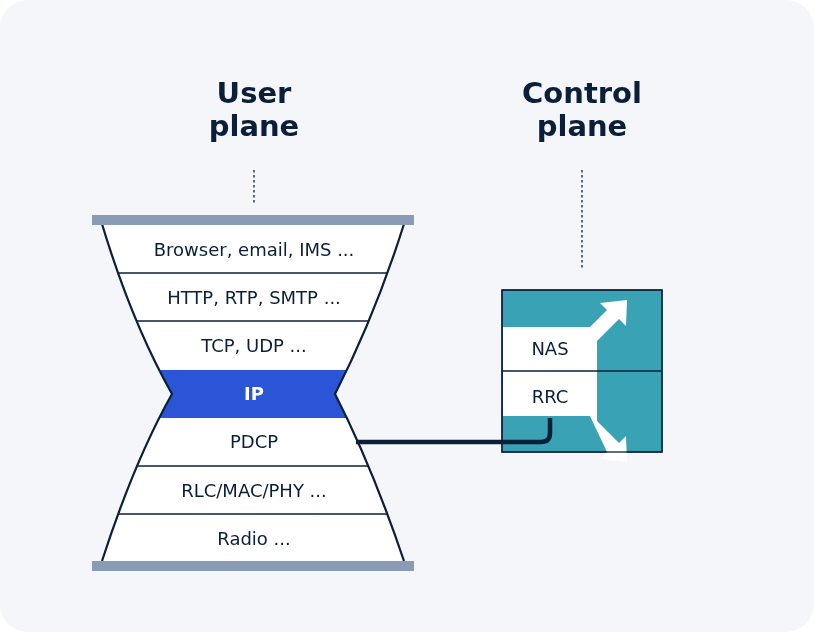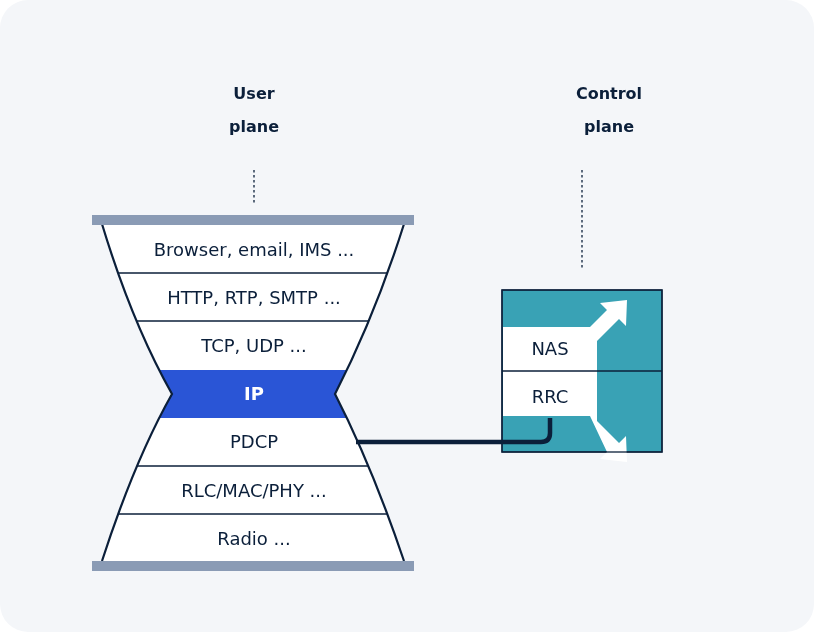--- a/index.html
+++ b/index.html
@@ -1,35 +1,35 @@
 <!DOCTYPE html>
 <html><head>
 <meta charset="utf-8">
 <style>
   html, body { margin:0; padding:0; background:#ffffff; }
   body { width:814px; height:632px; position:relative; overflow:hidden;
          font-family:"DejaVu Sans", "Liberation Sans", sans-serif; }
   .card { position:absolute; left:0; top:0; width:814px; height:632px;
           background:#f4f6f9; border-radius:28px; }
   .heading { position:absolute; text-align:center; color:#0b1f3a; font-weight:bold;
-             font-size:16px; line-height:33px; width:200px; }
+             font-size:29px; line-height:33px; width:200px; }
   svg { position:absolute; left:0; top:0; }
   .lbl { font-family:"DejaVu Sans", sans-serif; font-size:18px; fill:#0b1f3a; text-anchor:middle; }
   .lbl-ip { font-family:"DejaVu Sans", sans-serif; font-size:18px; fill:#ffffff; font-weight:bold; text-anchor:middle; }
 </style>
 </head>
 <body>
 
 <div class="card"></div>
 
 <div class="heading" style="left:154px;top:77px;">
   <div>User</div>
   <div>plane</div>
 </div>
-<div class="heading" style="left:509px;top:77px;">
+<div class="heading" style="left:482px;top:77px;">
   <div>Control</div>
   <div>plane</div>
 </div>
 
 <svg width="814" height="632" viewBox="0 0 814 632">
   <defs>
     <clipPath id="hg">
       <path d="M102,224 C125,300 150,355 172,394 C150,433 125,490 102,561 L404,561 C380,490 355,433 335,394 C355,355 380,300 404,224 Z"></path>
     </clipPath>
   </defs>

